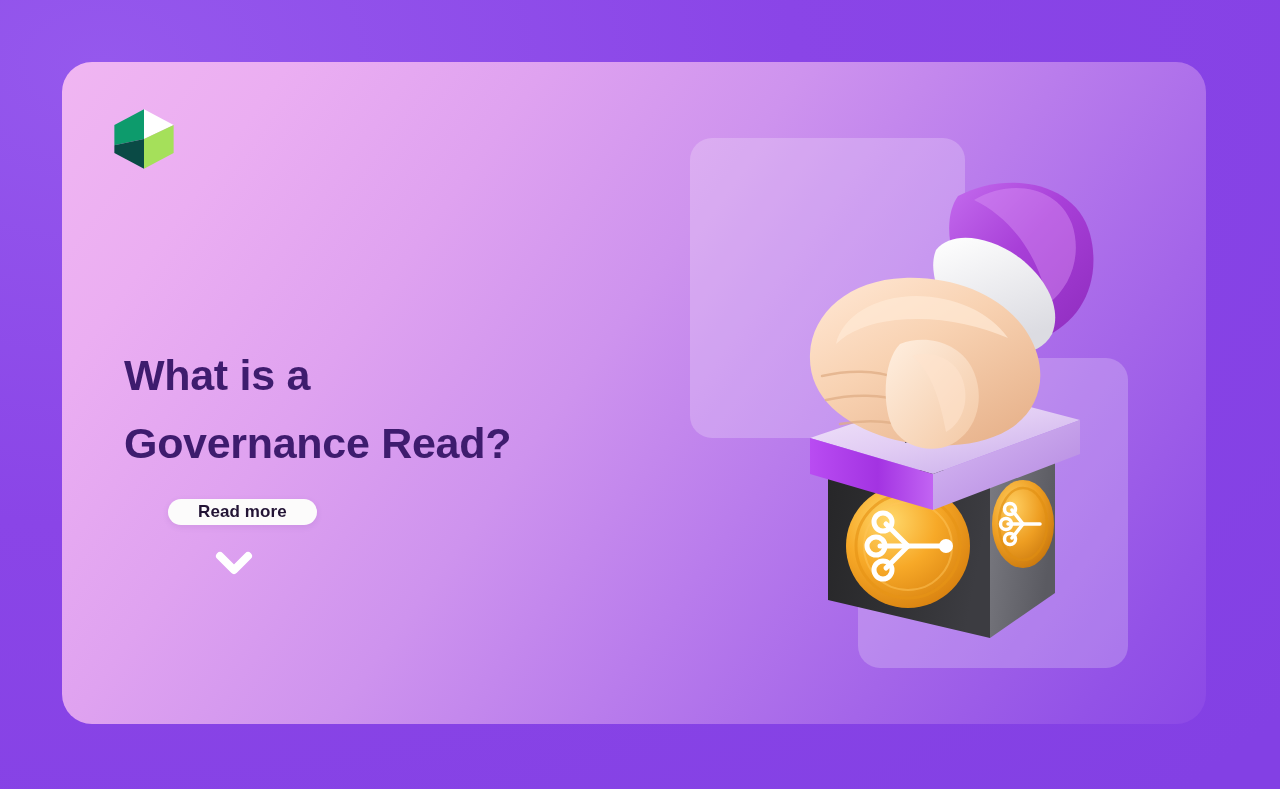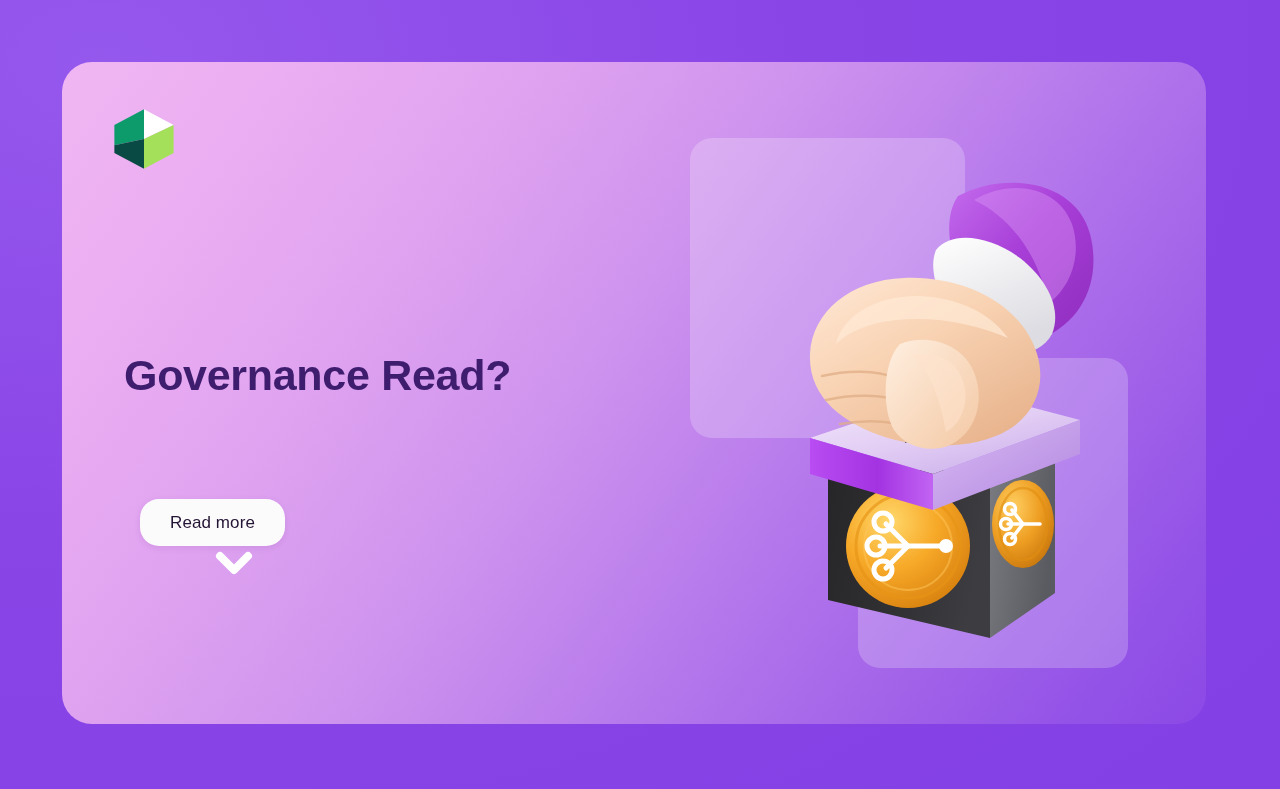--- a/index.html
+++ b/index.html
@@ -48,31 +48,32 @@
     color:#3E1C6E;
     font-size:43px;
     font-weight:bold;
     line-height:1.58;
     letter-spacing:-0.3px;
   }
   .headline .line { display:block; white-space:nowrap; }
 
   
   .read-more {
-    position:absolute; left:78px; top:437px;
-    height:47px; padding:0 30px;
+    position:absolute; left:106px; top:437px;
+    height:26px; padding:0 30px;
     display:flex; align-items:center; justify-content:center;
     background:#FCFBFB;
     border:none; border-radius:19px;
     color:#231435;
     font-family:"Liberation Sans", sans-serif;
     font-size:17px;
     letter-spacing:0.1px;
     cursor:pointer;
     box-shadow:0 2px 6px rgba(80,30,130,0.10);
+    font-weight:bold;
   }
 
   
   .chevron {
     position:absolute; left:151px; top:486px;
     width:42px; height:30px;
   }
   .chevron svg { display:block; }
 
   
@@ -255,20 +256,21 @@
   <div class="logo-wrap">
     <svg viewBox="0 0 100 100" xmlns="http://www.w3.org/2000/svg">
       <polygon points="12,32 50,12 50,50 12,58" fill="#0D9B6C"></polygon>
       <polygon points="50,12 88,32 50,50" fill="#FFFFFF"></polygon>
       <polygon points="12,58 50,50 50,88 12,68" fill="#0A4A45"></polygon>
       <polygon points="50,50 88,32 88,68 50,88" fill="#A5E05A"></polygon>
     </svg>
   </div>
 
   <h1 class="headline">
+    <span class="line">What is a</span>
     <span class="line">Governance Read?</span>
   </h1>
 
   <button class="read-more">Read more</button>
 
   <div class="chevron">
     <svg viewBox="0 0 42 30" xmlns="http://www.w3.org/2000/svg">
       <path d="M7 8 L21 22 L35 8" fill="none" stroke="#FFFFFF" stroke-width="8" stroke-linecap="round" stroke-linejoin="round"></path>
     </svg>
   </div>

